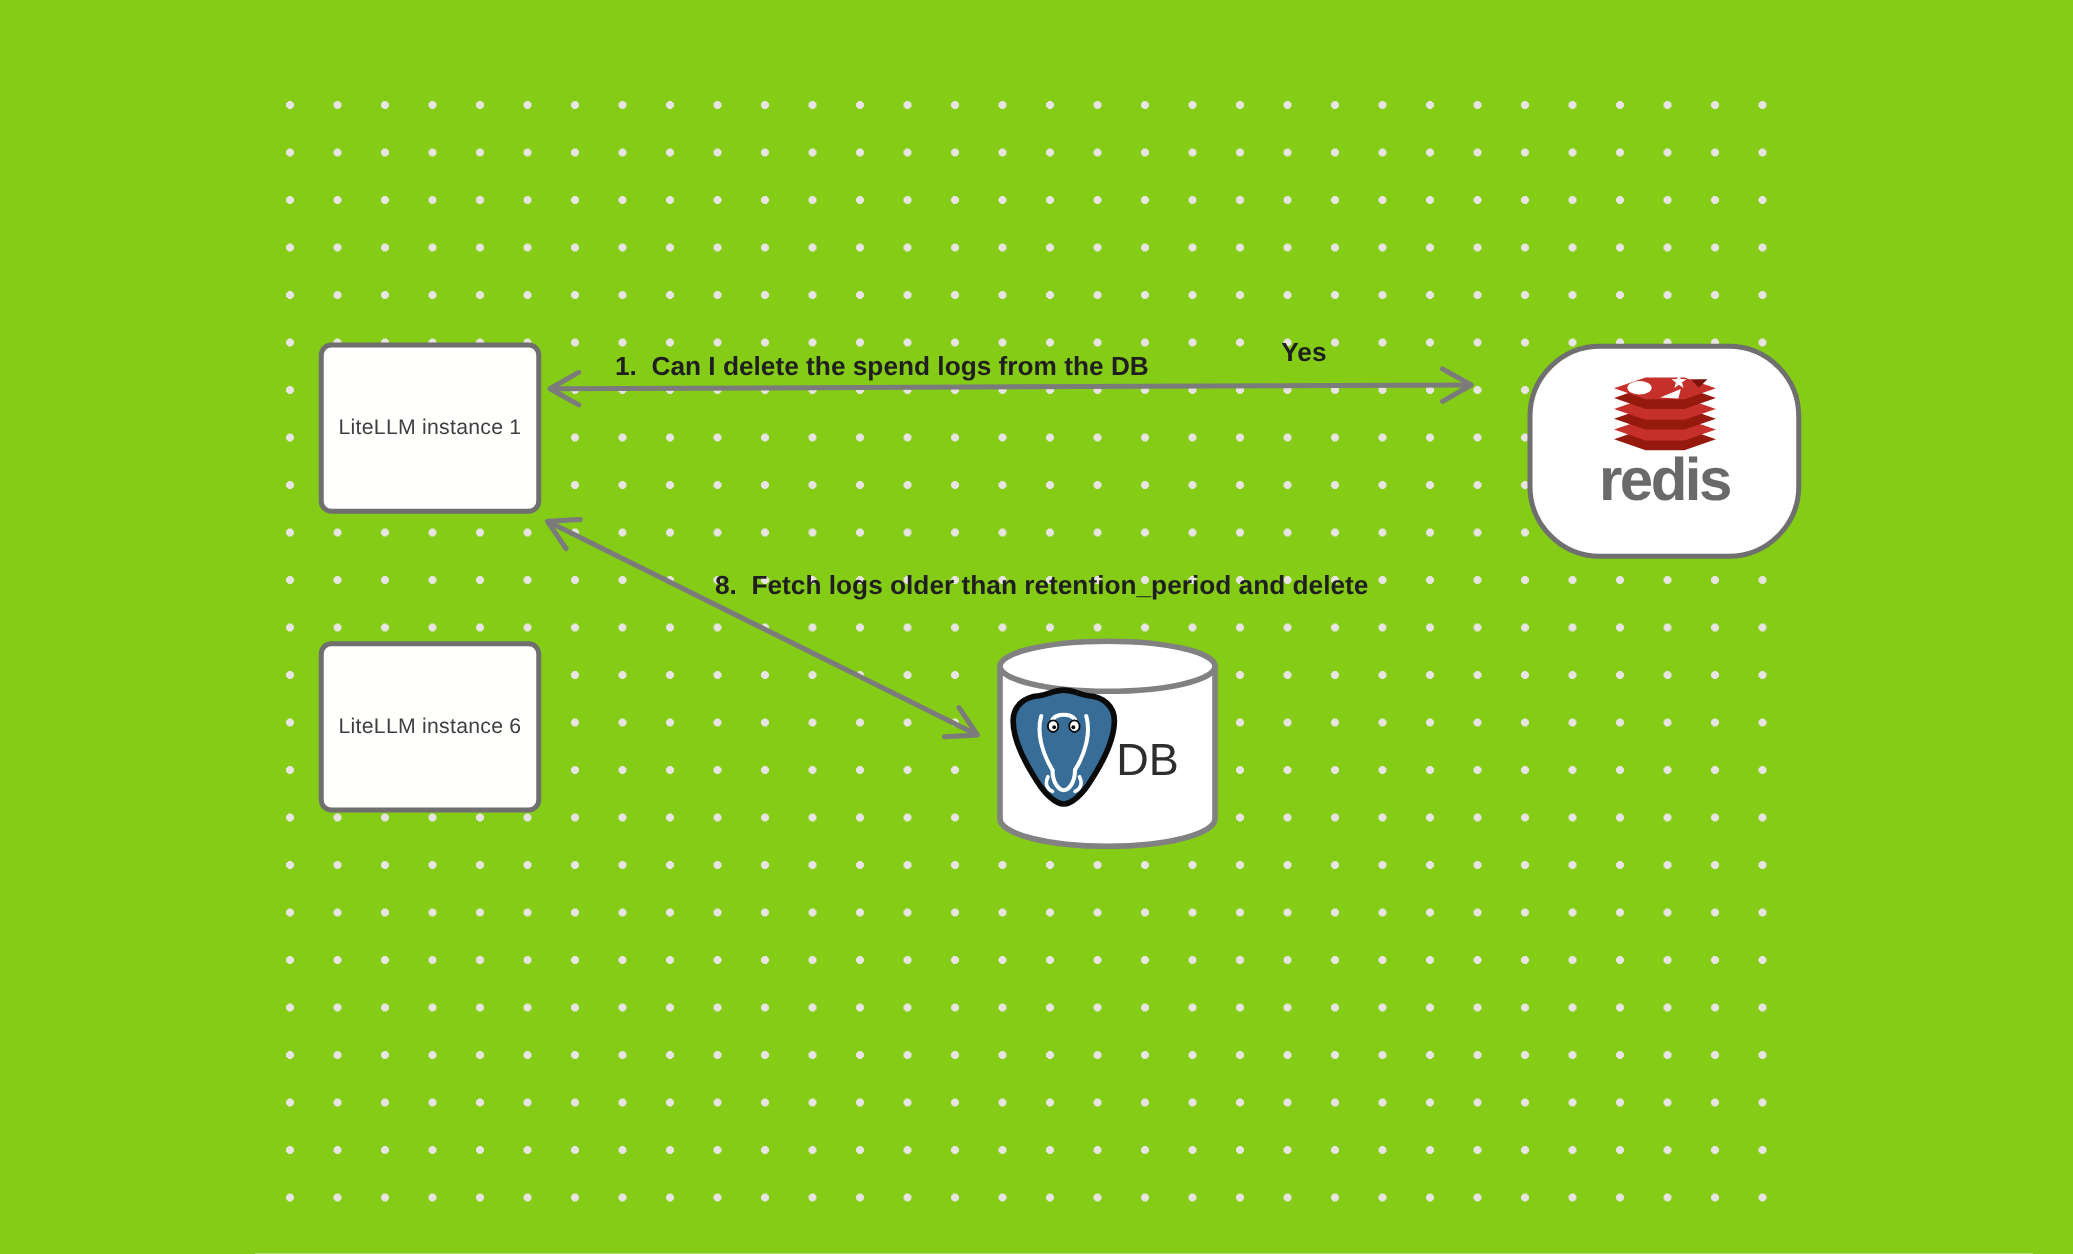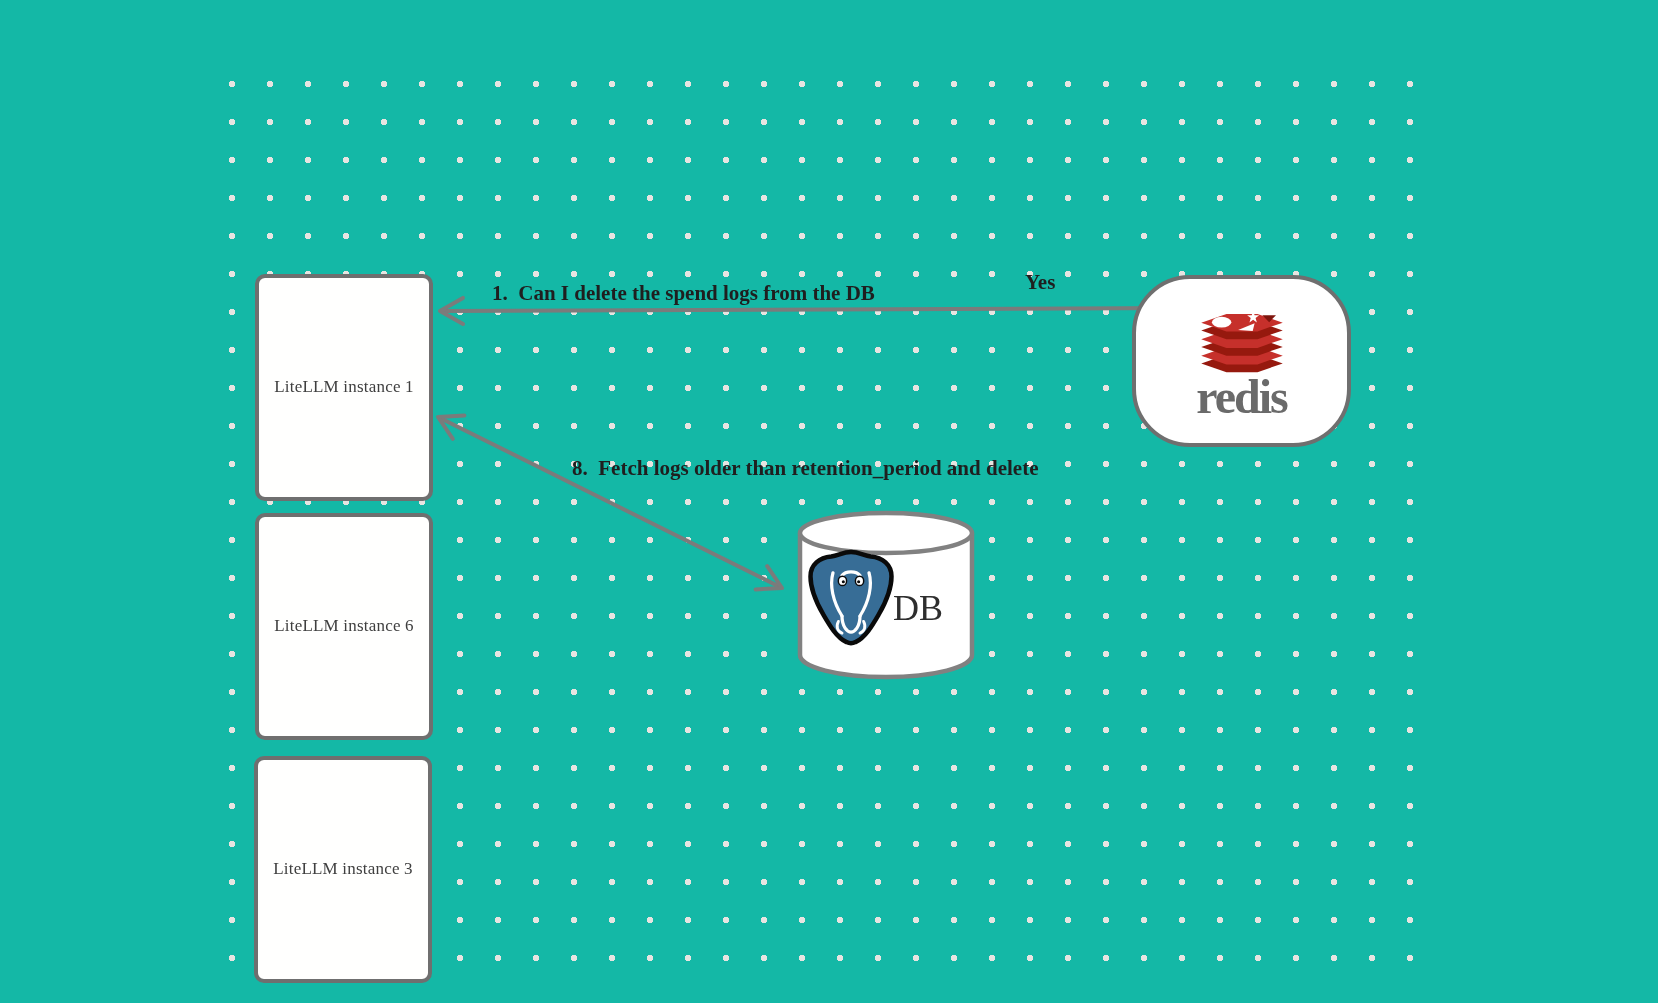--- a/index.html
+++ b/index.html
@@ -1,50 +1,50 @@
 <!DOCTYPE html>
 <html><head>
 <meta charset="utf-8">
 <style>
   html,body{margin:0;padding:0;background:#f9f8f6;}
   #canvas{
     position:relative;
     width:1658px;height:1003px;
-    background:#14b8a6;
+    background:#84cc16;
     overflow:hidden;
-    font-family:Liberation Serif, serif;
+    font-family:Liberation Sans, sans-serif;
   }
   *{box-sizing:border-box;}
 
   
   #dot-grid{
     position:absolute;left:213px;top:65px;width:1216px;height:912px;
     background-image:radial-gradient(circle 3.2px at 19px 19px,#e7e4e1 97%,rgba(0,0,0,0) 100%);
     background-size:38px 38px;
   }
 
   
   .node-box{
-    position:absolute;width:178px;height:227px;
+    position:absolute;width:178px;height:137px;
     background:#fffffe;border:4px solid #6f6f6f;border-radius:10px;
     display:flex;align-items:center;justify-content:center;
   }
   .node-box .node-label{
     font-size:17px;color:#3f3f3f;letter-spacing:.2px;line-height:1.2;text-align:center;
   }
   #node-instance-1{left:255px;top:274px;}
   #node-instance-2{left:255px;top:513px;}
   #node-instance-3{left:254px;top:756px;}
 
   
   #node-redis{
-    position:absolute;left:1132px;top:275px;width:219px;height:172px;
+    position:absolute;left:1222px;top:275px;width:219px;height:172px;
     background:#ffffff;border:4px solid #6f6f6f;border-radius:58px;
     display:flex;flex-direction:column;align-items:center;justify-content:flex-start;
-    padding-top:32px;
+    padding-top:20px;
   }
   .redis-word{
     font-size:48px;font-weight:700;color:#6a6a6a;letter-spacing:-2px;line-height:.9;
     margin-top:-2px;
   }
 
   
   #db-cylinder-svg{position:absolute;left:792px;top:507px;}
   #db-elephant{position:absolute;left:806px;top:549px;}
   #db-text{
@@ -88,23 +88,20 @@
   <div id="arrow1-label" class="arrow-label">1.  Can I delete the spend logs from the DB</div>
   <div id="arrow1-response" class="arrow-label">Yes</div>
   <div id="arrow2-label" class="arrow-label">8.  Fetch logs older than retention_period and delete</div>
 
   <div id="node-instance-1" class="node-box">
     <span class="node-label">LiteLLM instance 1</span>
   </div>
   <div id="node-instance-2" class="node-box">
     <span class="node-label">LiteLLM instance 6</span>
   </div>
-  <div id="node-instance-3" class="node-box">
-    <span class="node-label">LiteLLM instance 3</span>
-  </div>
 
   <div id="node-redis">
     <svg width="84" height="66" viewBox="0 0 84 68">
 
       <g transform="translate(0,34)">
         <path d="M0,20 L26,11 L58,11 L84,20 L58,29 L26,29 Z" fill="#96190e"></path>
         <path d="M0,12 L26,3 L58,3 L84,12 L58,21 L26,21 Z" fill="#c6302b"></path>
       </g>
 
       <g transform="translate(0,17)">

